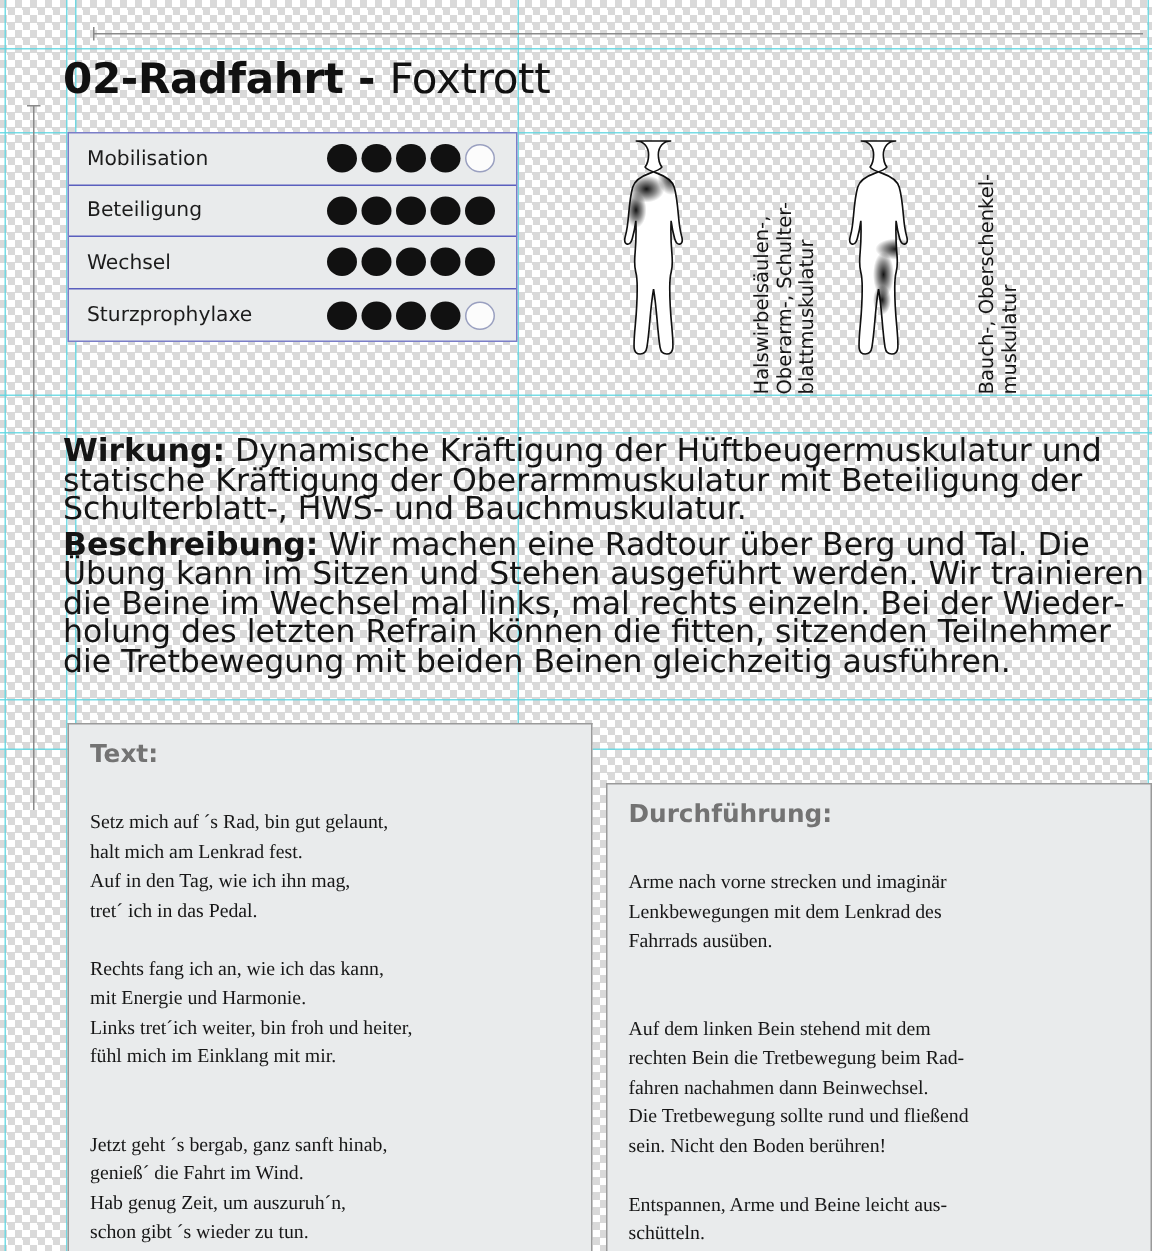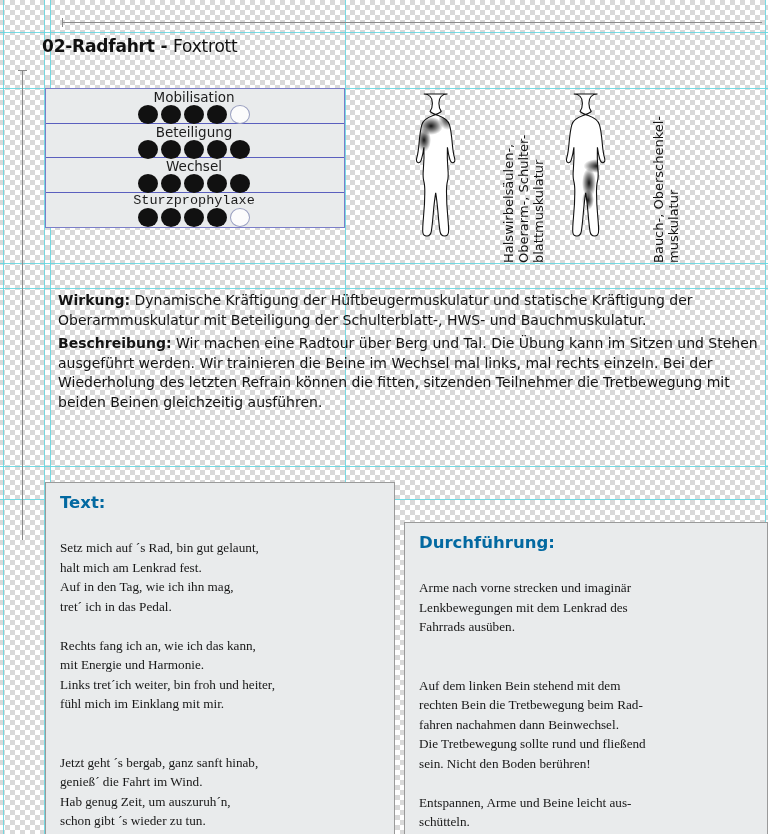--- a/index.html
+++ b/index.html
@@ -17,43 +17,42 @@
   .guide-h{position:absolute;left:0;width:768px;height:1px;background:#5fd6e0;opacity:.85;}
   .guide-v{position:absolute;top:0;height:834px;width:1px;background:#5fd6e0;opacity:.85;}
   .frame-line-h{position:absolute;height:1px;background:#8a8a8a;}
   .frame-line-h:before{content:"";position:absolute;left:0;top:-4px;width:1px;height:9px;background:#8a8a8a;}
   .frame-line-v{position:absolute;width:1px;background:#8a8a8a;}
   .frame-line-v:before{content:"";position:absolute;top:0;left:-4px;height:1px;width:9px;background:#8a8a8a;}
 
   
   .title{
     position:absolute;left:42px;top:36px;
-    font-size:17px;letter-spacing:-.2px;white-space:nowrap;
+    font-size:28px;letter-spacing:-.2px;white-space:nowrap;
     color:#111;
   }
   .title b{font-weight:bold;}
   .title .sep{font-weight:bold;}
   .title .light{font-weight:normal;}
 
   
   .ratings{
     position:absolute;left:45px;top:88px;width:300px;
     border:1px solid #7b7ec8;
     background:#e9ebec;
     box-sizing:border-box;
   }
   .rating-row{
     display:flex;align-items:center;justify-content:space-between;
     height:34.6px;
     border-bottom:1.5px solid #5a5fbe;
     padding:0 14px 0 12px;
     box-sizing:border-box;
-    flex-direction:column;
-  }
-  .rating-row:last-child{border-bottom:none;font-family:Liberation Mono, monospace;}
+  }
+  .rating-row:last-child{border-bottom:none;}
   .rating-label{font-size:13.5px;color:#1c1c1c;white-space:nowrap;}
   .dots{display:flex;gap:3px;align-items:center;}
   .dot{width:20px;height:19px;border-radius:50%;}
   .dot.filled{background:#111;}
   .dot.empty{background:#fcfcfc;border:1px solid #9aa0c0;box-sizing:border-box;}
 
   
   .figures{position:absolute;left:400px;top:88px;width:368px;height:175px;}
   .figure-block{position:absolute;top:0;height:175px;}
   .fig-svg{display:block;}
@@ -61,34 +60,34 @@
     position:absolute;top:0;height:175px;
     writing-mode:vertical-rl;transform:rotate(180deg);
     font-size:13px;line-height:15px;
     color:#151515;white-space:pre;
     display:flex;align-items:flex-end;justify-content:flex-start;
     text-align:left;
   }
 
   
   .prose{position:absolute;left:42px;top:291px;width:726px;}
-  .para{font-size:14px;line-height:19.5px;color:#141414;margin:0 0 4px 16px;}
+  .para{font-size:21px;line-height:19.5px;color:#141414;margin:0 0 4px 0;}
   .para b{font-weight:bold;}
 
   
   .panel{
     position:absolute;top:482px;height:352px;
     border:1px solid #9a9a9a;border-bottom:none;
     background:#e9ebec;
     box-sizing:border-box;
     padding:10px 14px 0 14px;
   }
   .panel-left{left:45px;width:350px;}
   .panel-right{left:404px;width:364px;margin-top:40px;}
-  .panel-title{font-size:16.5px;font-weight:bold;margin:0 0 26px 0;color:#0369a1;}
+  .panel-title{font-size:16.5px;font-weight:bold;margin:0 0 26px 0;color:#737373;}
   .panel-body{font-size:13.2px;line-height:19.5px;color:#171717;white-space:pre-wrap;margin:0;font-family:Liberation Serif, serif;}
 </style>
 </head>
 <body>
 
 <div class="canvas">
 
   <div class="guide-h" style="top:32px"></div>
   <div class="guide-h" style="top:88px"></div>
   <div class="guide-h" style="top:263px"></div>

